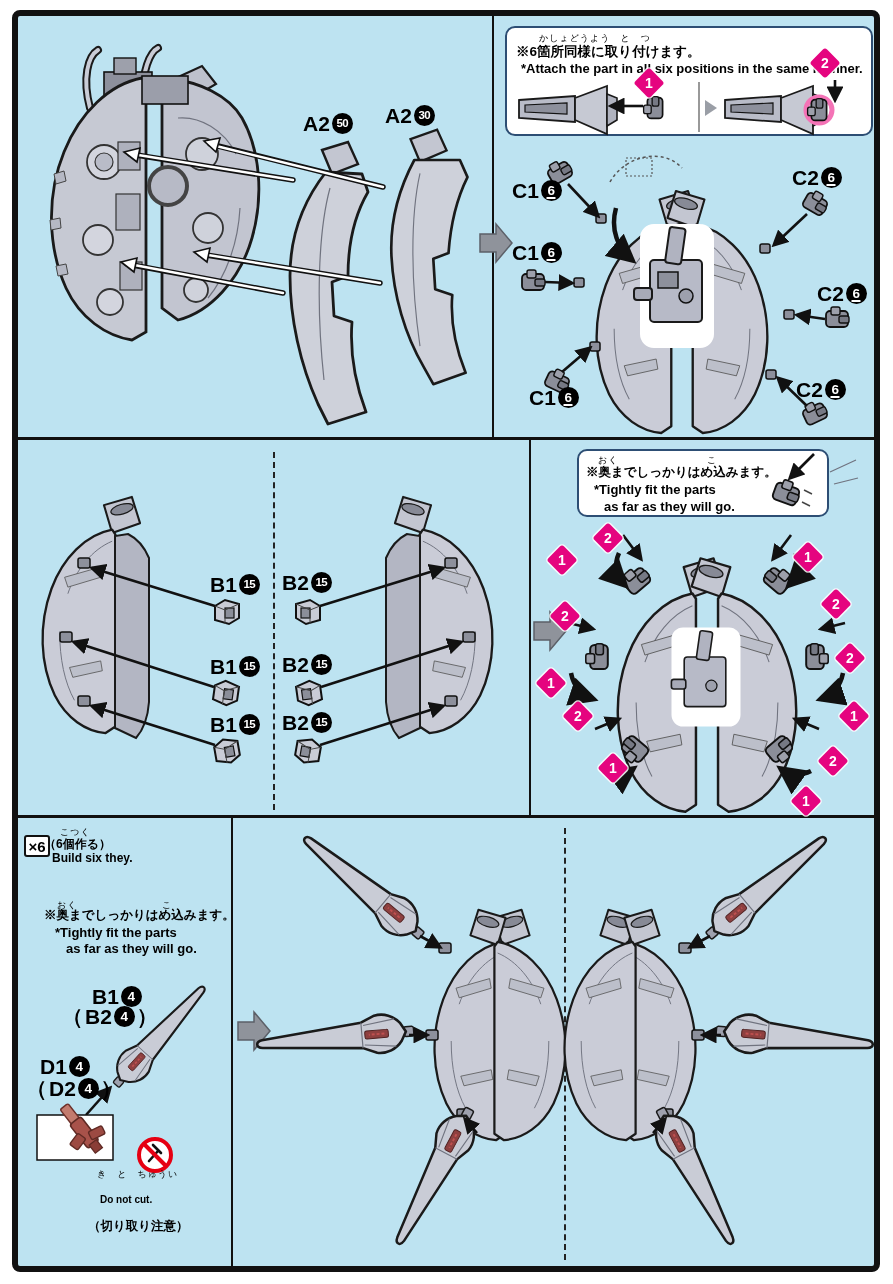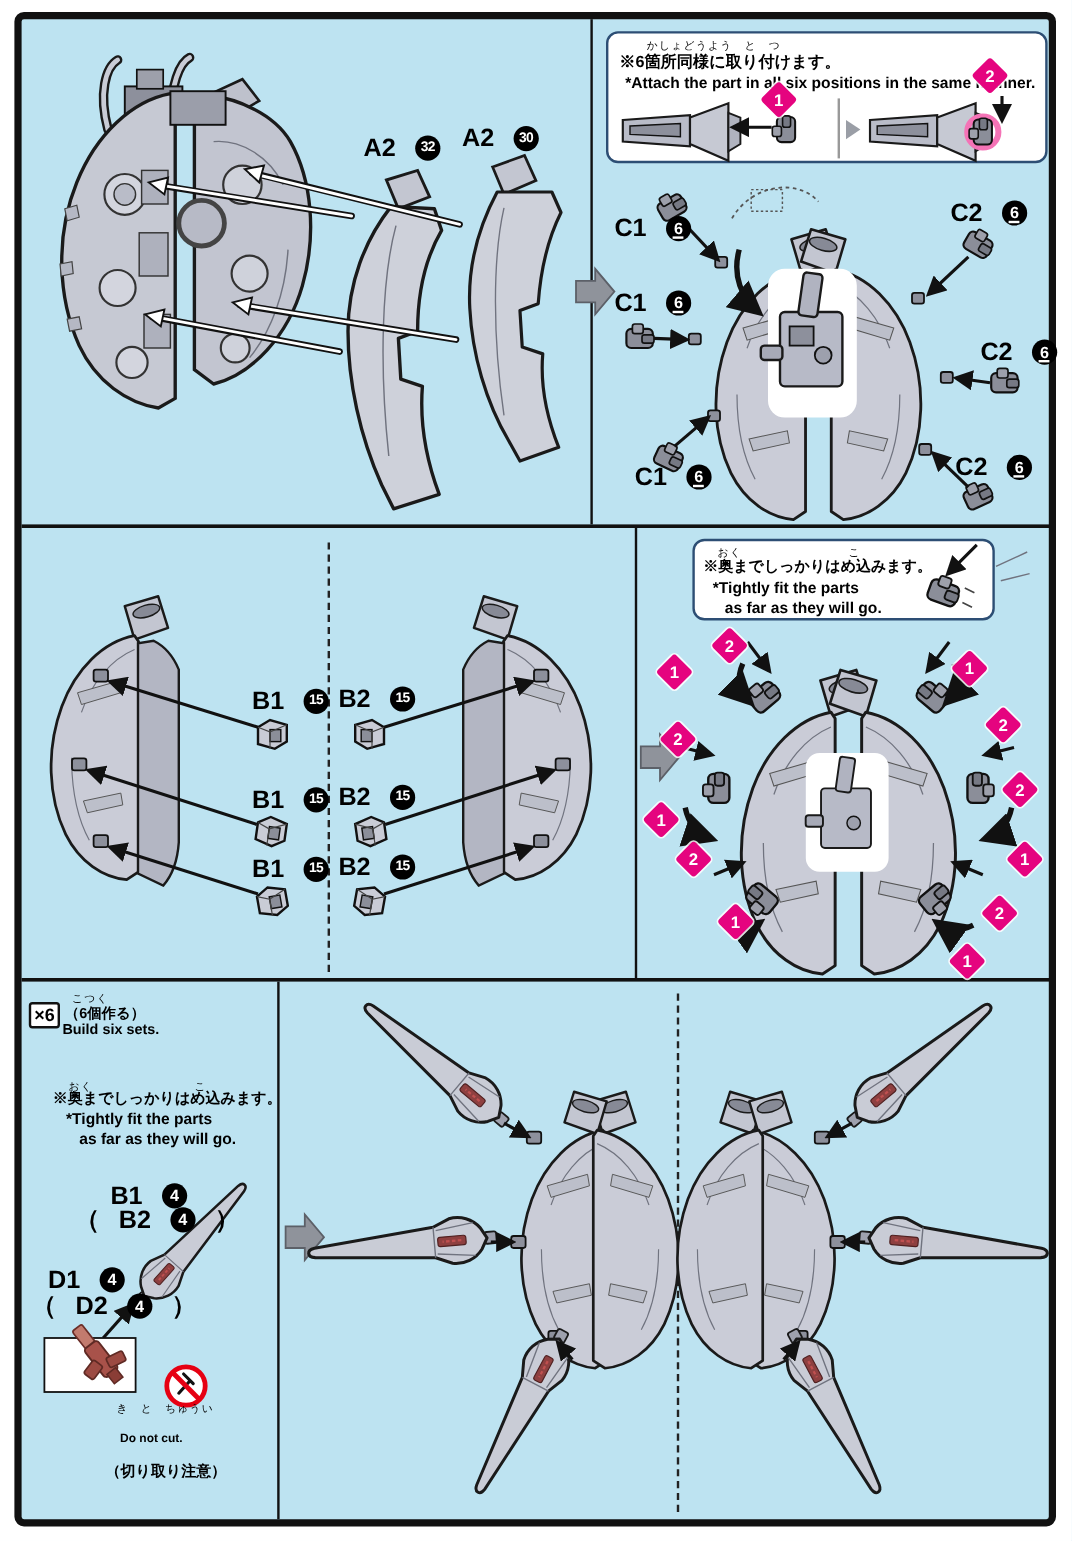--- a/index.html
+++ b/index.html
@@ -4,21 +4,21 @@
 <style>
   html,body{margin:0;padding:0;background:#fff}
   .page{position:relative;width:893px;height:1284px;background:#fff;
         font-family:"Liberation Sans",sans-serif;overflow:hidden}
   .board{position:absolute;left:12px;top:10px;width:868px;height:1262px;
          background:#bde3f1;border:6px solid #111;border-radius:8px;box-sizing:border-box}
   .hr{position:absolute;background:#111;height:3px}
   .vr{position:absolute;background:#111;width:2px}
   .dash{position:absolute;width:0;border-left:2px dashed #222}
   svg.scene{position:absolute;overflow:visible}
-  .plabel{position:absolute;display:flex;align-items:center;gap:16px;font-weight:bold;
+  .plabel{position:absolute;display:flex;align-items:center;gap:2px;font-weight:bold;
           font-size:21px;color:#000;white-space:nowrap;line-height:1}
   .pp{font-size:21px;font-weight:bold}
   .cnum{position:relative;display:inline-block;width:21px;height:21px;border-radius:50%;
         background:#000;color:#fff;text-align:center;font-size:13.5px;line-height:21px;font-weight:bold}
   .cnum.two{font-size:11.5px;letter-spacing:-0.6px}
   .cnum.u::after{content:"";position:absolute;left:50%;transform:translateX(-50%);
         bottom:2.5px;width:9px;height:1.7px;background:#fff}
   .dia{position:absolute;width:22px;height:22px;background:#e5047f;border-radius:3px;
        transform:rotate(45deg);display:flex;align-items:center;justify-content:center;
        box-shadow:0 0 0 1.5px rgba(255,255,255,.85)}
@@ -174,21 +174,21 @@
         <line class="wi" x1="363" y1="169" x2="192" y2="127"></line>
       <path d="M184,123 l16,-3 l-4,14 z" fill="#fff" stroke="#111" stroke-width="1.6"></path>
       <line class="wo" x1="360" y1="265" x2="180" y2="236"></line>
         <line class="wi" x1="360" y1="265" x2="182" y2="236"></line>
       <path d="M174,234 l16,-4 l-3,14 z" fill="#fff" stroke="#111" stroke-width="1.6"></path>
     </g>
   </svg>
 
   <div class="plabel" style="left:303px;top:113px">
     <span>A2</span>
-    <span class="cnum two">32</span>
+    <span class="cnum two">50</span>
   </div>
   <div class="plabel" style="left:385px;top:105px">
     <span>A2</span>
     <span class="cnum two">30</span>
   </div>
 
   <svg class="scene" style="left:478px;top:222px" width="36" height="42" viewBox="0 0 36 42">
       <use href="#bigarrow"></use>
     </svg>
 
@@ -395,22 +395,22 @@
       <span>2</span>
     </div>
   <div class="dia" style="left:795px;top:790px">
       <span>1</span>
     </div>
 
   <div class="xbox" style="left:24px;top:835px;width:26px;height:22px">
     <span>×6</span>
   </div>
   <span class="furi" style="left:60px;top:826px">こつく</span>
-  <span class="jp" style="left:54px;top:836px;font-size:12px">（6個作る）</span>
-  <span class="en" style="left:52px;top:851px;font-size:12px">Build six sets.</span>
+  <span class="jp" style="left:44px;top:836px;font-size:12px">（6個作る）</span>
+  <span class="en" style="left:52px;top:851px;font-size:12px">Build six they.</span>
 
   <span class="furi" style="left:57px;top:899px">おく</span>
   <span class="furi" style="left:162px;top:899px">こ</span>
   <span class="jp" style="left:44px;top:907px;font-size:12.5px">※奥までしっかりはめ込みます。</span>
   <span class="en" style="left:55px;top:925px;font-size:13px">*Tightly fit the parts</span>
   <span class="en" style="left:66px;top:941px;font-size:13px">as far as they will go.</span>
 
   <svg class="scene" style="left:28px;top:955px" width="205" height="265" viewBox="0 0 205 265">
     <use href="#spike" transform="translate(95,122) rotate(-48) scale(0.82)"></use>
     <line class="arr" x1="58" y1="160" x2="82" y2="133"></line>

